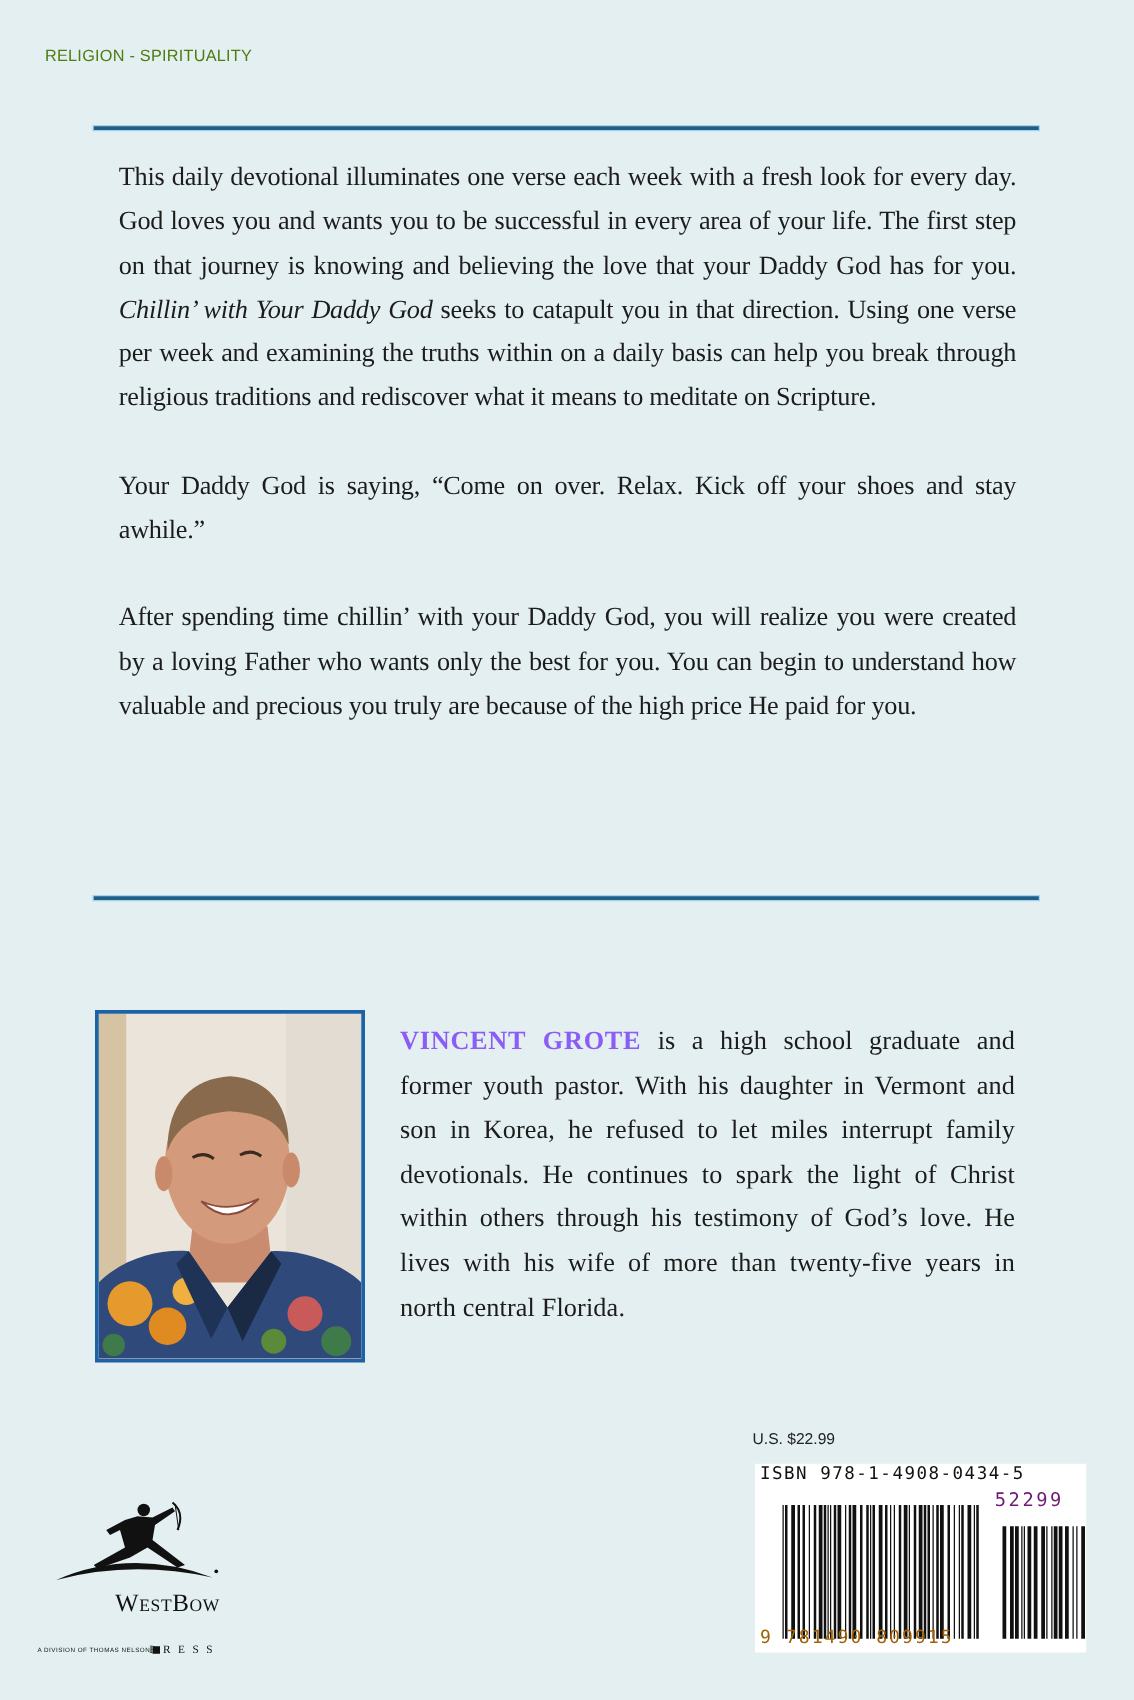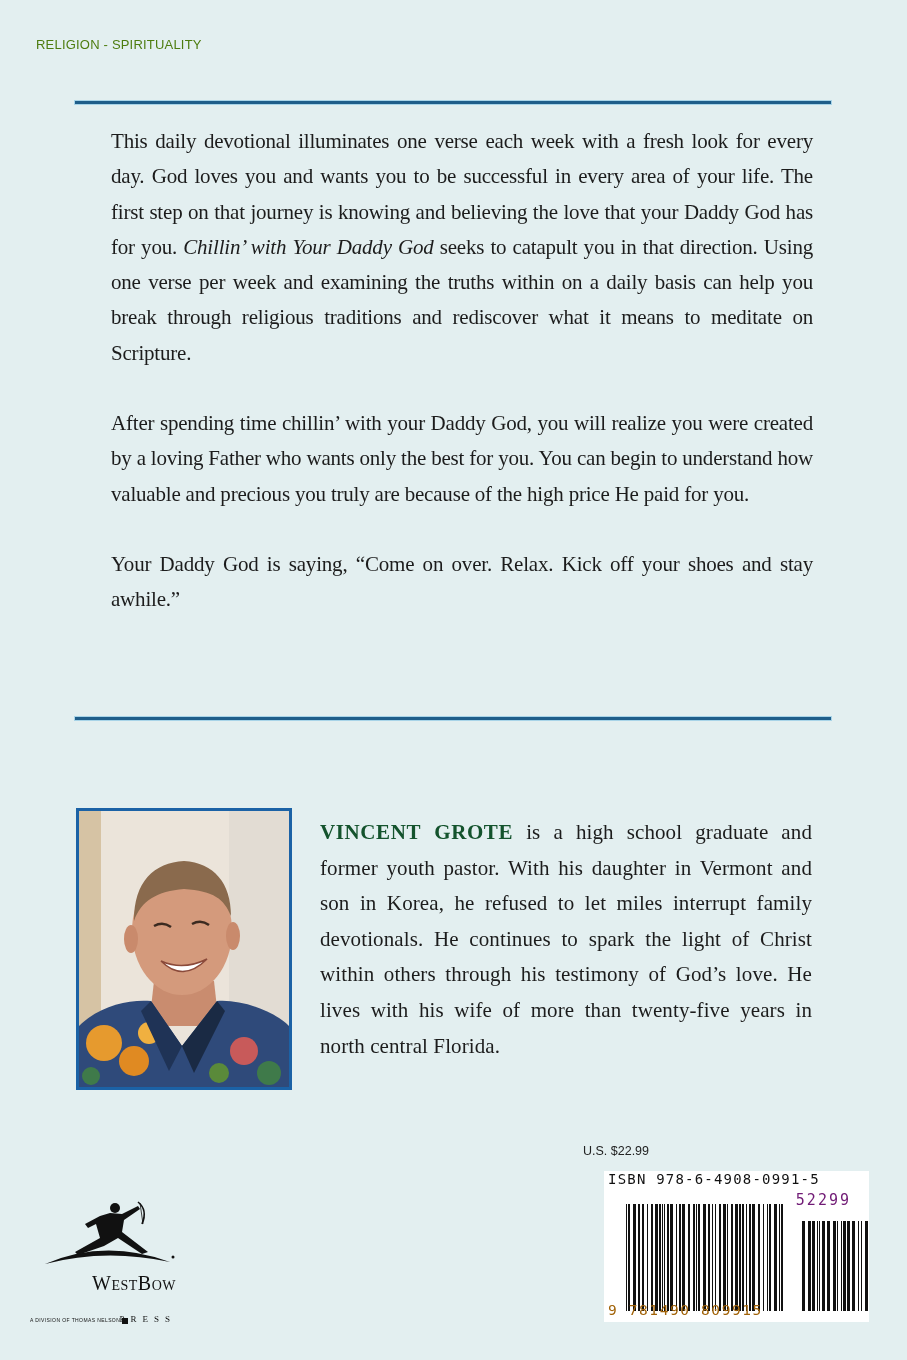--- a/index.html
+++ b/index.html
@@ -20,38 +20,38 @@
       background: #1f5e8a;
       box-shadow: 0 0 0 1px rgba(120,190,225,0.55);
     }
     .rule.top { top: 101px; }
     .rule.bottom { top: 717px; }
     .blurb {
       position: absolute; left: 95px; top: 124px; width: 718px;
       font-size: 21px; line-height: 35.3px; text-align: justify;
       letter-spacing: -0.2px;
     }
-    .blurb p { margin: 0 0 35px 16px; }
+    .blurb p { margin: 0 0 35px 0; }
     .blurb i { font-style: italic; }
     .photo-frame {
       position: absolute; left: 76px; top: 808px; width: 216px; height: 282px;
       border: 3px solid #1b62a6; box-sizing: border-box;
       background: #ece7df; overflow: hidden;
     }
     .photo-frame svg { display: block; width: 100%; height: 100%; }
     .bio {
       position: absolute; left: 320px; top: 815px; width: 492px;
       font-size: 21px; line-height: 35.6px; text-align: justify;
       letter-spacing: 0.1px;
     }
     .bio .author-name {
-      color: #14532d; font-weight: bold; letter-spacing: 0.6px;
+      color: #8b5cf6; font-weight: bold; letter-spacing: 0.6px;
     }
     .price {
-      position: absolute; left: 583px; top: 1144px;
+      position: absolute; left: 602px; top: 1144px;
       font-family: "Liberation Sans", "DejaVu Sans", sans-serif;
       font-size: 12.5px; color: #222;
     }
     .barcode {
       position: absolute; left: 604px; top: 1171px; width: 265px; height: 151px;
       background: #ffffff;
     }
     .barcode .isbn-text {
       position: absolute; left: 4px; top: 0px;
       font-family: "DejaVu Sans Mono", "Liberation Mono", monospace;
@@ -88,22 +88,22 @@
   </style>
 </head>
 <body>
 
 <div class="category">RELIGION - SPIRITUALITY</div>
 
 <div class="rule top"></div>
 
 <div class="blurb">
   <p><span>This daily devotional illuminates one verse each week with a fresh look for every day. God loves you and wants you to be successful in every area of your life. The first step on that journey is knowing and believing the love that your Daddy God has for you. </span><i>Chillin’ with Your Daddy God</i><span> seeks to catapult you in that direction. Using one verse per week and examining the truths within on a daily basis can help you break through religious traditions and rediscover what it means to meditate on Scripture.</span></p>
+  <p>Your Daddy God is saying, “Come on over. Relax. Kick off your shoes and stay awhile.”</p>
   <p>After spending time chillin’ with your Daddy God, you will realize you were created by a loving Father who wants only the best for you. You can begin to understand how valuable and precious you truly are because of the high price He paid for you.</p>
-  <p>Your Daddy God is saying, “Come on over. Relax. Kick off your shoes and stay awhile.”</p>
 </div>
 
 <div class="rule bottom"></div>
 
 <div class="photo-frame" title="Author photo of Vincent Grote">
   <svg viewBox="0 0 210 276" preserveAspectRatio="none">
     <rect x="0" y="0" width="210" height="276" fill="#ebe4da"></rect>
     <rect x="0" y="0" width="22" height="276" fill="#d6c3a4"></rect>
     <rect x="150" y="0" width="60" height="276" fill="#e2dcd3"></rect>
 
@@ -132,21 +132,21 @@
     <path d="M72 190 L103 235 L90 260 L62 200 Z" fill="#1f3356"></path>
     <path d="M138 190 L103 235 L115 262 L146 200 Z" fill="#1a2a44"></path>
   </svg>
 </div>
 
 <div class="bio"><span class="author-name">VINCENT GROTE</span><span> is a high school graduate and former youth pastor. With his daughter in Vermont and son in Korea, he refused to let miles interrupt family devotionals. He continues to spark the light of Christ within others through his testimony of God’s love. He lives with his wife of more than twenty-five years in north central Florida.</span></div>
 
 <div class="price">U.S. $22.99</div>
 
 <div class="barcode">
-  <div class="isbn-text">ISBN 978-6-4908-0991-5</div>
+  <div class="isbn-text">ISBN 978-1-4908-0434-5</div>
   <div class="addon-num">52299</div>
   <svg width="265" height="151" id="barcode-svg">
       <rect x="22" y="33" width="1" height="107" fill="#111"></rect>
       <rect x="24" y="33" width="2" height="107" fill="#111"></rect>
       <rect x="29" y="33" width="3" height="107" fill="#111"></rect>
       <rect x="34" y="33" width="2" height="107" fill="#111"></rect>
       <rect x="38" y="33" width="2" height="107" fill="#111"></rect>
       <rect x="43" y="33" width="1" height="107" fill="#111"></rect>
       <rect x="47" y="33" width="2" height="107" fill="#111"></rect>
       <rect x="51" y="33" width="3" height="107" fill="#111"></rect>

